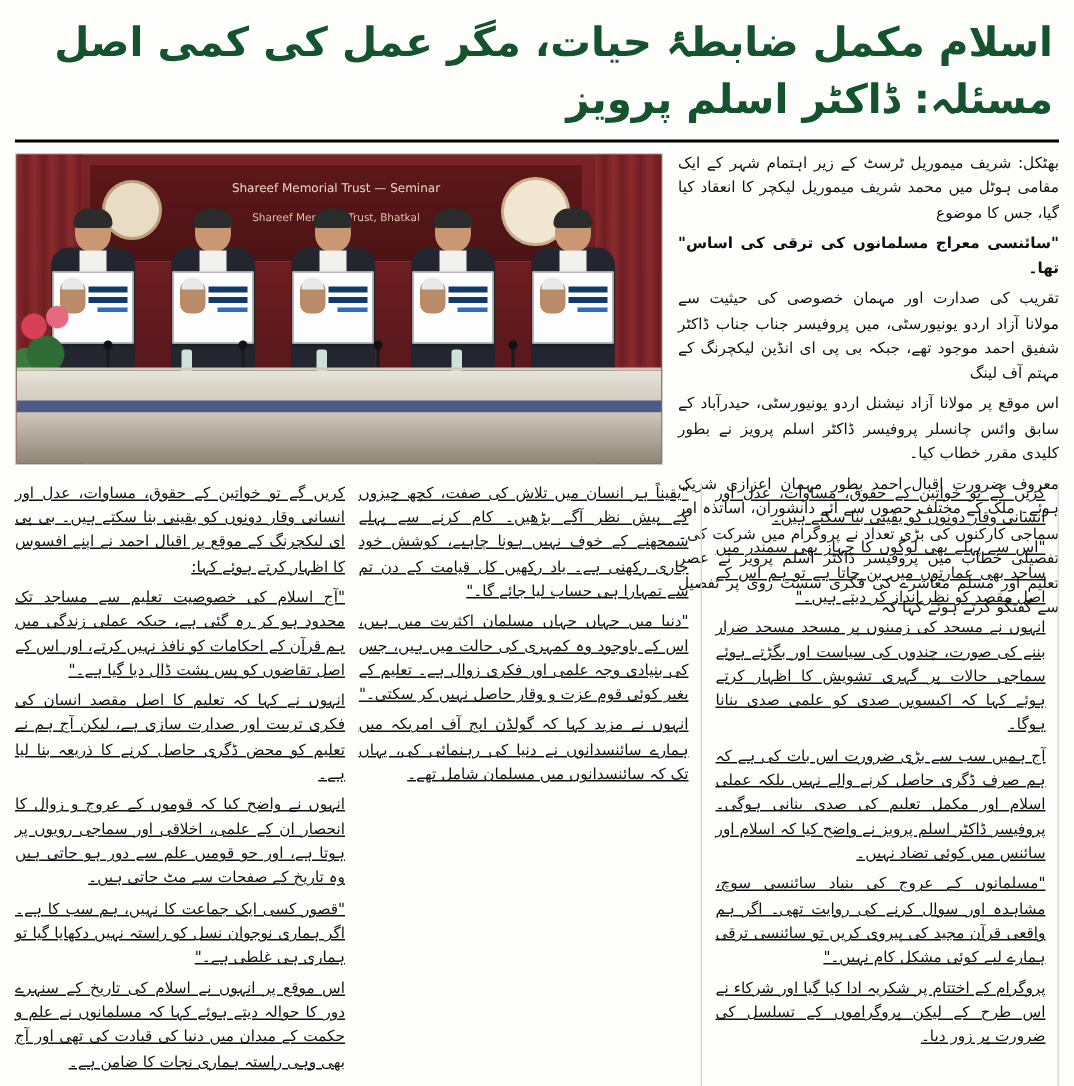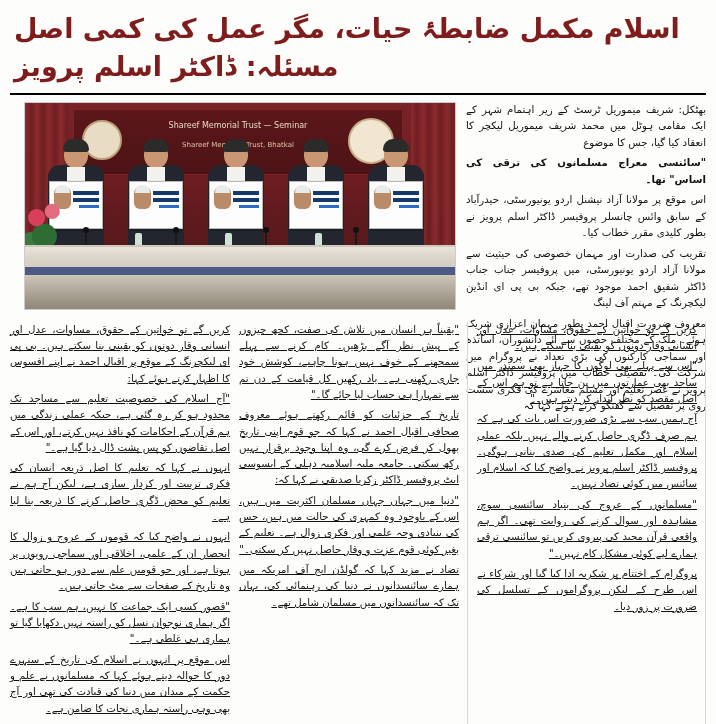--- a/index.html
+++ b/index.html
@@ -20,41 +20,40 @@
     width: 716px;
     height: 724px;
     background: #fdfdfb;
     box-sizing: border-box;
     padding: 8px 10px 6px 10px;
   }
 
   
   .headline {
     direction: rtl;
-    text-align: left;
+    text-align: right;
     font-family: "DejaVu Sans", "Liberation Sans", sans-serif;
     font-weight: bold;
     font-size: 27px;
     line-height: 1.42;
     letter-spacing: 0px;
-    color: #7f1d1d;
+    color: #14532d;
     padding: 2px 4px 6px 4px;
     border-bottom: 2px solid #000;
     margin-bottom: 7px;
   }
   .headline .l2 { display:block; }
 
   
   .top-zone {
     display: flex;
     flex-direction: row-reverse;
     gap: 8px;
     align-items: flex-start;
     height: 212px;
-    margin-left: 14px;
   }
 
   .photo-wrap {
     width: 430px;
     height: 206px;
     position: relative;
     overflow: hidden;
     border: 1px solid #ccc;
     background: #6b1f22;
     flex: 0 0 auto;
@@ -213,22 +212,22 @@
 
   <div class="headline">
     <span class="l2">اسلام مکمل ضابطۂ حیات، مگر عمل کی کمی اصل مسئلہ: ڈاکٹر اسلم پرویز</span>
   </div>
 
   <div class="top-zone">
 
     <div class="intro-col">
       <p>بھٹکل: شریف میموریل ٹرسٹ کے زیر اہتمام شہر کے ایک مقامی ہوٹل میں محمد شریف میموریل لیکچر کا انعقاد کیا گیا، جس کا موضوع</p>
       <p class="b">"سائنسی معراج مسلمانوں کی ترقی کی اساس" تھا۔</p>
+      <p>تقریب کی صدارت اور مہمان خصوصی کی حیثیت سے مولانا آزاد اردو یونیورسٹی، میں پروفیسر جناب جناب ڈاکٹر شفیق احمد موجود تھے، جبکہ بی پی ای انڈین لیکچرنگ کے مہتم آف لینگ</p>
       <p>اس موقع پر مولانا آزاد نیشنل اردو یونیورسٹی، حیدرآباد کے سابق وائس چانسلر پروفیسر ڈاکٹر اسلم پرویز نے بطور کلیدی مقرر خطاب کیا۔</p>
-      <p>تقریب کی صدارت اور مہمان خصوصی کی حیثیت سے مولانا آزاد اردو یونیورسٹی، میں پروفیسر جناب جناب ڈاکٹر شفیق احمد موجود تھے، جبکہ بی پی ای انڈین لیکچرنگ کے مہتم آف لینگ</p>
       <p>معروف ضرورت اقبال احمد بطور مہمان اعزازی شریک ہوئے۔ ملک کے مختلف حصوں سے آئے دانشوران، اساتذہ اور سماجی کارکنوں کی بڑی تعداد نے پروگرام میں شرکت کی۔ تفصیلی خطاب میں پروفیسر ڈاکٹر اسلم پرویز نے عصر تعلیم اور مسلم معاشرے کی فکری سست روی پر تفصیل سے گفتگو کرتے ہوئے کہا کہ</p>
     </div>
 
     <div class="photo-wrap">
       <div class="stage-bg"></div>
       <div class="curtain left"></div>
       <div class="curtain right"></div>
 
       <div class="banner">
         <div class="b-badge"></div>
@@ -314,35 +313,35 @@
         <div class="table-skirt"></div>
       </div>
     </div>
   </div>
 
   <div class="body-cols">
 
     <div class="col">
       <p>کریں گے تو خواتین کے حقوق، مساوات، عدل اور انسانی وقار دونوں کو یقینی بنا سکتے ہیں۔ بی پی ای لیکچرنگ کے موقع پر اقبال احمد نے اپنے افسوس کا اظہار کرتے ہوئے کہا:</p>
       <p>"آج اسلام کی خصوصیت تعلیم سے مساجد تک محدود ہو کر رہ گئی ہے، جبکہ عملی زندگی میں ہم قرآن کے احکامات کو نافذ نہیں کرتے، اور اس کے اصل تقاضوں کو پس پشت ڈال دیا گیا ہے۔"</p>
-      <p>انہوں نے کہا کہ تعلیم کا اصل ذریعہ انسان کی فکری تربیت اور کردار سازی ہے، لیکن آج ہم نے تعلیم کو محض ڈگری حاصل کرنے کا ذریعہ بنا لیا ہے۔</p>
+      <p>انہوں نے کہا کہ تعلیم کا اصل مقصد انسان کی فکری تربیت اور صدارت سازی ہے، لیکن آج ہم نے تعلیم کو محض ڈگری حاصل کرنے کا ذریعہ بنا لیا ہے۔</p>
       <p>انہوں نے واضح کیا کہ قوموں کے عروج و زوال کا انحصار ان کے علمی، اخلاقی اور سماجی رویوں پر ہوتا ہے، اور جو قومیں علم سے دور ہو جاتی ہیں وہ تاریخ کے صفحات سے مٹ جاتی ہیں۔</p>
       <p>"قصور کسی ایک جماعت کا نہیں، ہم سب کا ہے۔ اگر ہماری نوجوان نسل کو راستہ نہیں دکھایا گیا تو ہماری ہی غلطی ہے۔"</p>
       <p>اس موقع پر انہوں نے اسلام کی تاریخ کے سنہرے دور کا حوالہ دیتے ہوئے کہا کہ مسلمانوں نے علم و حکمت کے میدان میں دنیا کی قیادت کی تھی اور آج بھی وہی راستہ ہماری نجات کا ضامن ہے۔</p>
 
     </div>
 
     <div class="col">
       <p>"یقیناً ہر انسان میں تلاش کی صفت، کچھ چیزوں کے پیش نظر آگے بڑھیں۔ کام کرنے سے پہلے سمجھنے کے خوف نہیں ہونا چاہیے، کوشش خود جاری رکھنی ہے۔ یاد رکھیں کل قیامت کے دن تم سے تمہارا ہی حساب لیا جائے گا۔"</p>
-      <p>تاریخ کے جزئیات کو قائم رکھتے ہوئے معروف صحافی اقبال احمد نے کہا کہ جو قوم اپنی تاریخ بھول کر فرض کرے گی، وہ اپنا وجود برقرار نہیں رکھ سکتی۔ جامعہ ملیہ اسلامیہ دہلی کے ایسوسی ایٹ پروفیسر ڈاکٹر زکریا صدیقی نے کہا کہ:</p>
       <p>"دنیا میں جہاں جہاں مسلمان اکثریت میں ہیں، اس کے باوجود وہ کمہری کی حالت میں ہیں، جس کی بنیادی وجہ علمی اور فکری زوال ہے۔ تعلیم کے بغیر کوئی قوم عزت و وقار حاصل نہیں کر سکتی۔"</p>
-      <p>تضاد نے مزید کہا کہ گولڈن ایج آف امریکہ میں ہمارے سائنسدانوں نے دنیا کی رہنمائی کی، یہاں تک کہ سائنسدانوں میں مسلمان شامل تھے۔</p>
+      <p>انہوں نے مزید کہا کہ گولڈن ایج آف امریکہ میں ہمارے سائنسدانوں نے دنیا کی رہنمائی کی، یہاں تک کہ سائنسدانوں میں مسلمان شامل تھے۔</p>
     </div>
 
     <div class="col">
       <p>کریں گے تو خواتین کے حقوق، مساوات، عدل اور انسانی وقار دونوں کو یقینی بنا سکتے ہیں۔</p>
       <p>"اس سے پہلے بھی لوگوں کا جہاز بھی سمندر میں ساحد بھی عمارتوں میں بن جاتا ہے تو ہم اس کے اصل مقصد کو نظر انداز کر دیتے ہیں۔"</p>
+      <p>انہوں نے مسجد کی زمینوں پر مسجد مسجد ضرار بننے کی صورت، چندوں کی سیاست اور بگڑتے ہوئے سماجی حالات پر گہری تشویش کا اظہار کرتے ہوئے کہا کہ اکیسویں صدی کو علمی صدی بنانا ہوگا۔</p>
       <p>آج ہمیں سب سے بڑی ضرورت اس بات کی ہے کہ ہم صرف ڈگری حاصل کرنے والے نہیں بلکہ عملی اسلام اور مکمل تعلیم کی صدی بنانی ہوگی۔ پروفیسر ڈاکٹر اسلم پرویز نے واضح کیا کہ اسلام اور سائنس میں کوئی تضاد نہیں۔</p>
       <p>"مسلمانوں کے عروج کی بنیاد سائنسی سوچ، مشاہدہ اور سوال کرنے کی روایت تھی۔ اگر ہم واقعی قرآن مجید کی پیروی کریں تو سائنسی ترقی ہمارے لیے کوئی مشکل کام نہیں۔"</p>
       <p>پروگرام کے اختتام پر شکریہ ادا کیا گیا اور شرکاء نے اس طرح کے لیکن پروگراموں کے تسلسل کی ضرورت پر زور دیا۔</p>
     </div>
   </div>
 </div>
 
 </body></html>

